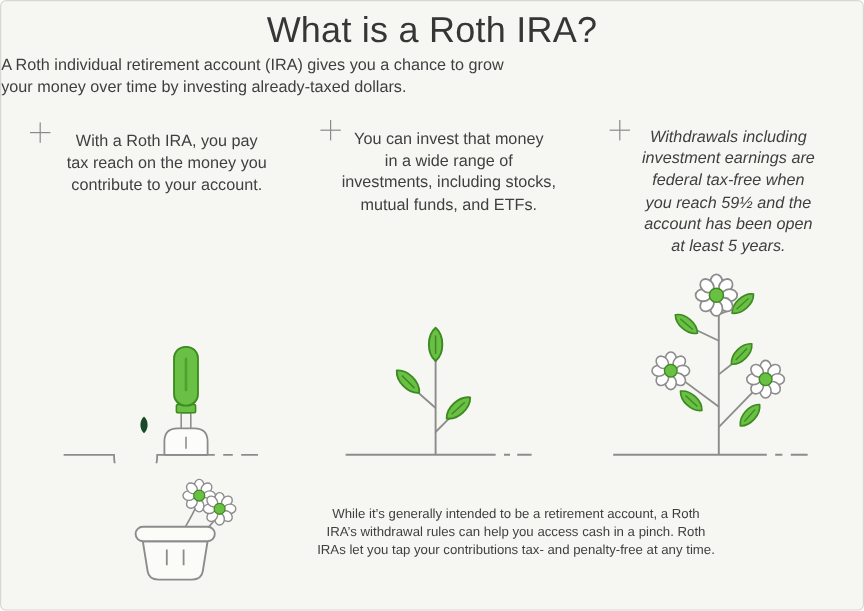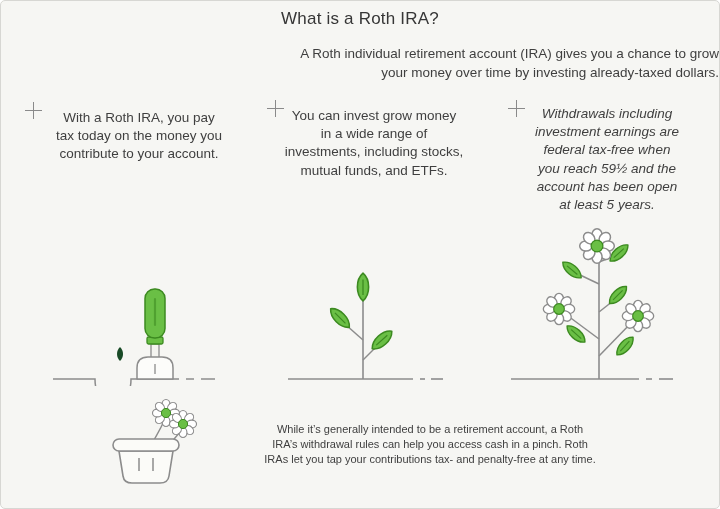--- a/index.html
+++ b/index.html
@@ -3,24 +3,24 @@
 <meta charset="utf-8">
 <style>
   html,body{margin:0;padding:0;background:#ffffff;font-family:"Liberation Sans",sans-serif;}
   .canvas{
     position:relative;width:718px;height:507px;margin:0;
     background:#f6f6f3;border:1px solid #d7d7d3;border-radius:5px;
     overflow:hidden;color:#3f3f3f;
   }
   .title{
     position:absolute;top:8px;left:0;right:0;text-align:center;
-    font-size:17px;font-weight:500;color:#363636;letter-spacing:.2px;
+    font-size:30px;font-weight:500;color:#363636;letter-spacing:.2px;
   }
   .subtitle{
-    position:absolute;top:44px;left:0;right:0;text-align:right;
+    position:absolute;top:44px;left:0;right:0;text-align:left;
     font-size:13.5px;line-height:1.4;white-space:pre-line;color:#3f3f3f;
   }
   .col-text{
     position:absolute;font-size:13.5px;line-height:1.35;text-align:center;
     color:#3f3f3f;
   }
   .col-text p{margin:0 0 20px 0;white-space:pre-line;}
   .plus{position:absolute;width:17px;height:17px;}
   .plus::before{content:"";position:absolute;left:0;right:0;top:7.6px;height:1.6px;background:#8a8a8a;}
   .plus::after{content:"";position:absolute;top:0;bottom:0;left:7.6px;width:1.6px;background:#8a8a8a;}
@@ -59,27 +59,27 @@
     </defs>
   </svg>
 
   <div class="title">What is a Roth IRA?</div>
   <div class="subtitle">A Roth individual retirement account (IRA) gives you a chance to grow
 your money over time by investing already-taxed dollars.</div>
 
   <span class="plus" style="left:24px;top:101px;"></span>
   <div class="col-text" style="left:38px;top:108px;width:200px;">
     <p>With a Roth IRA, you pay
-tax today on the money you
+tax reach on the money you
 contribute to your account.</p>
   </div>
 
   <span class="plus" style="left:266px;top:99px;"></span>
   <div class="col-text" style="left:272px;top:106px;width:202px;">
-    <p>You can invest grow money
+    <p>You can invest that money
 in a wide range of
 investments, including stocks,
 mutual funds, and ETFs.</p>
   </div>
 
   <span class="plus" style="left:507px;top:99px;"></span>
   <div class="col-text" style="left:510px;top:104px;width:192px;font-style:italic;">
     <p>Withdrawals including
 investment earnings are
 federal tax-free when

